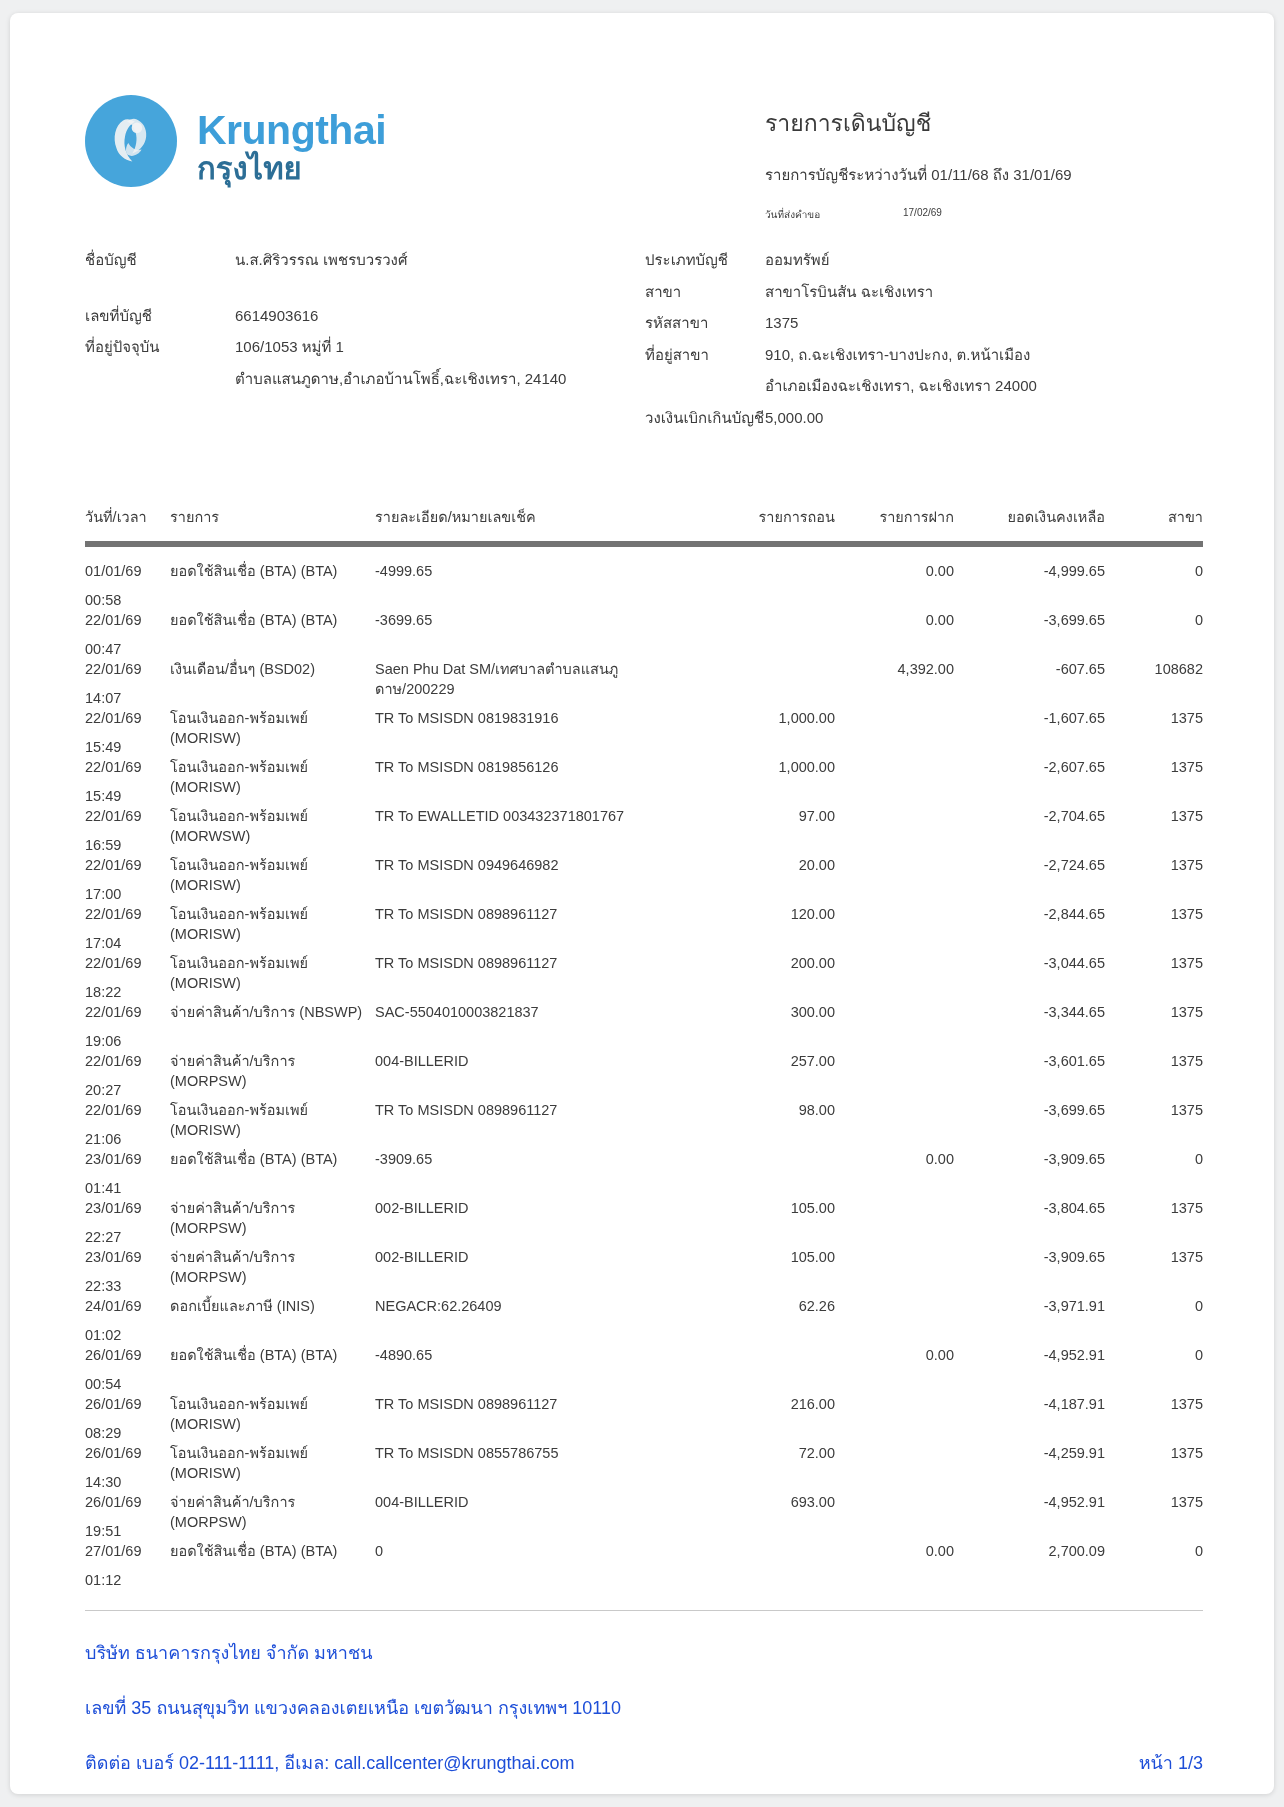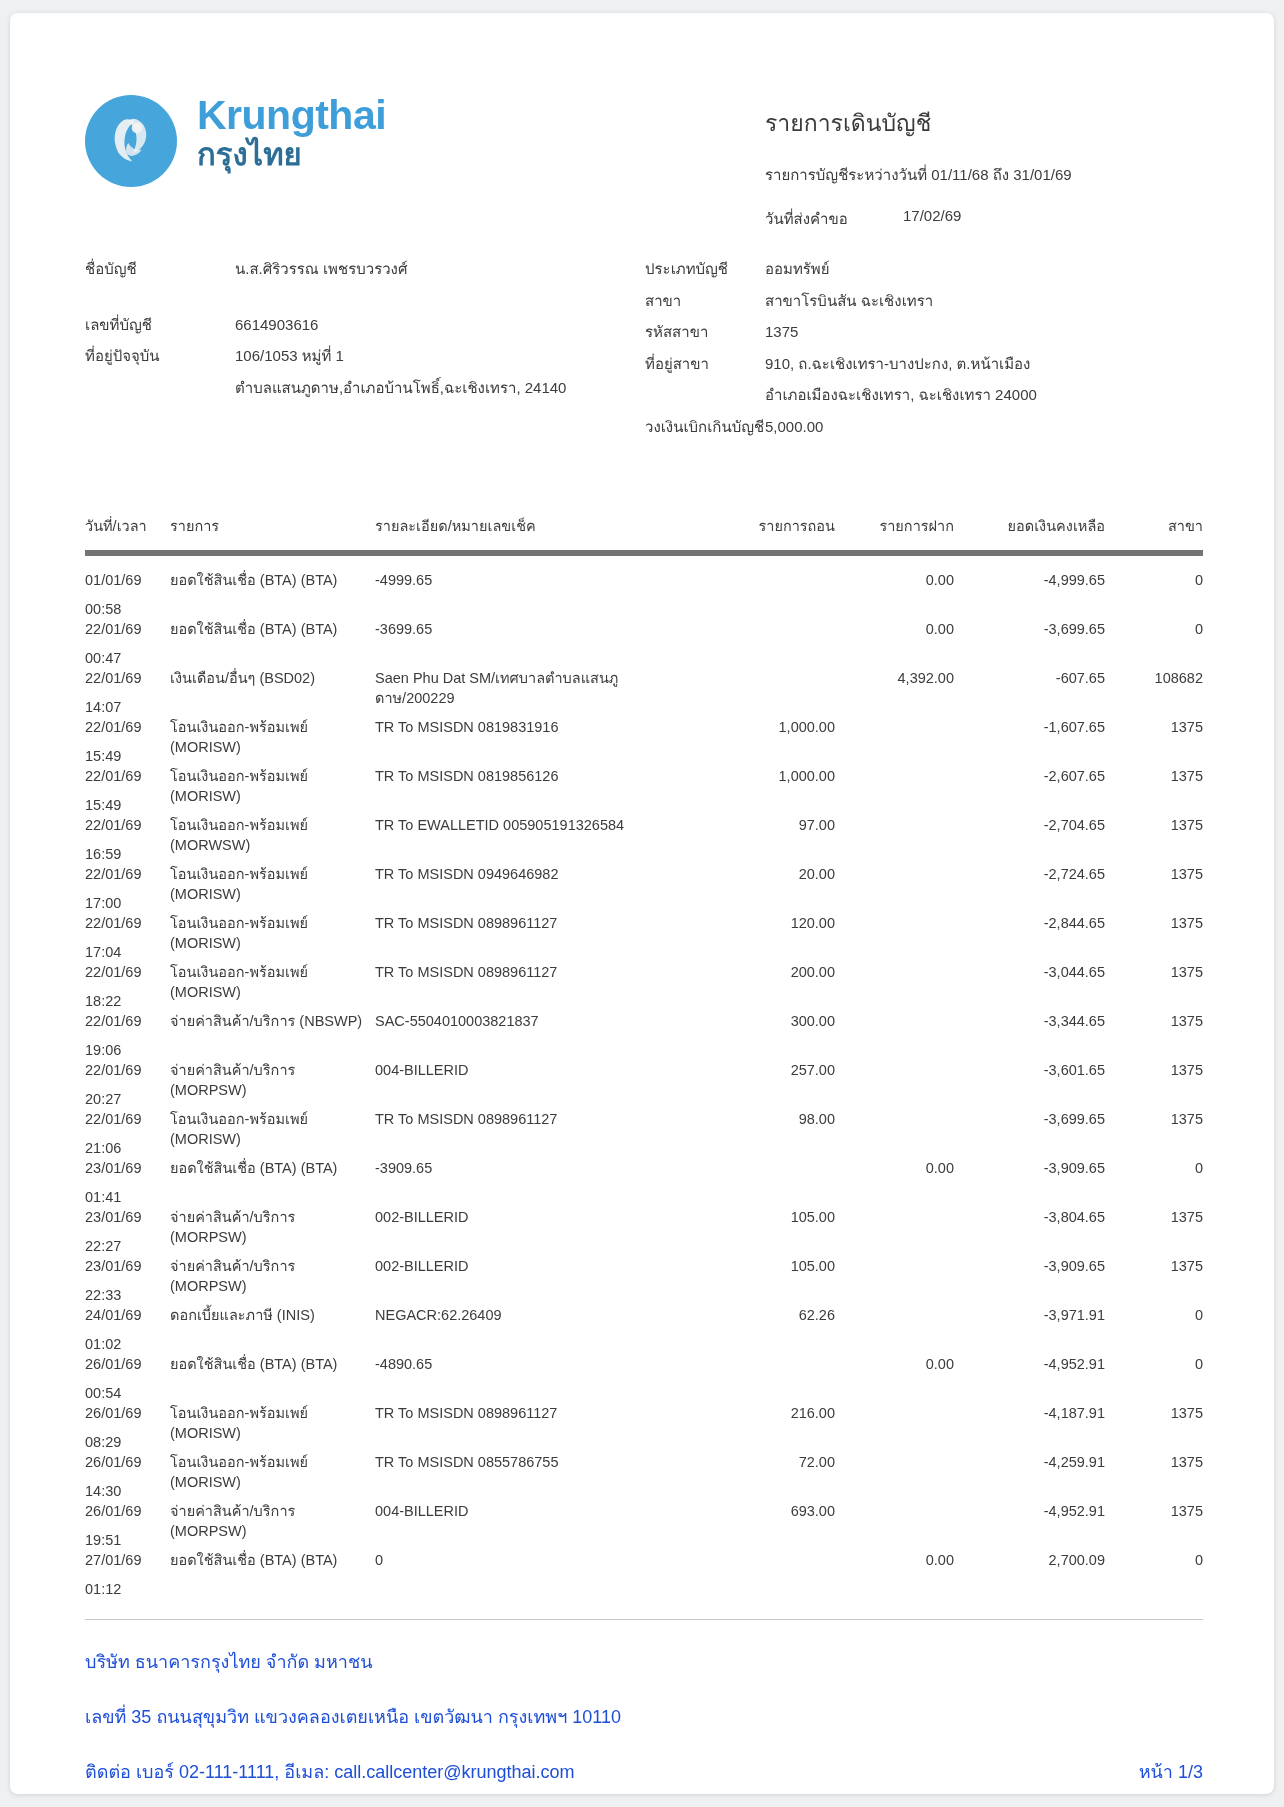--- a/index.html
+++ b/index.html
@@ -15,34 +15,34 @@
     width:1264px; height:1781px;
     background:#ffffff;
     border-radius:8px;
     box-shadow:0 1px 5px rgba(0,0,0,0.13);
     overflow:hidden;
   }
   .content { position:relative; padding:0 71px 0 75px; }
 
   
   .top { display:flex; justify-content:space-between; align-items:flex-start; padding-top:82px; }
-  .logo { display:flex; align-items:flex-start; }
+  .logo { display:flex; align-items:flex-end; }
   .logo-circle {
     width:92px; height:92px; border-radius:50%;
     background:#46a5db; position:relative; flex:0 0 auto;
     display:flex; align-items:center; justify-content:center;
   }
   .logo-texts { margin-left:20px; }
   .logo-en { font-size:41px; font-weight:bold; color:#3d9ed9; line-height:1.02; letter-spacing:-0.5px; }
   .logo-th { font-size:31px; font-weight:bold; color:#2c6e96; line-height:1.15; }
 
   .doc-head { width:438px; padding-top:10px; }
   .doc-title { font-size:23px; margin-bottom:22px; color:#3a3a3a; }
   .doc-period { font-size:15px; margin-bottom:20px; }
-  .doc-req { display:flex; font-size:15px; }
+  .doc-req { display:flex; font-size:10px; }
   .doc-req .lbl { width:138px; }
 
   
   .acct { display:flex; margin-top:22px; font-size:15px; }
   .acct-col-left { width:560px; }
   .acct-col-right { width:558px; }
   .acct-row { display:flex; align-items:flex-start; min-height:31.5px; }
   .acct-row.spacer { min-height:24px; }
   .acct-col-left .lbl { width:150px; flex:0 0 auto; }
   .acct-col-right .lbl { width:120px; flex:0 0 auto; }
@@ -228,21 +228,21 @@
     <div class="cell num bal">-2,607.65</div>
     <div class="cell num br">1375</div>
   </div>
 
   <div class="t-row">
     <div class="cell">
       <div class="date">22/01/69</div>
       <div class="time">16:59</div>
     </div>
     <div class="cell desc">โอนเงินออก-พร้อมเพย์ (MORWSW)</div>
-    <div class="cell detail">TR To EWALLETID 005905191326584</div>
+    <div class="cell detail">TR To EWALLETID 003432371801767</div>
     <div class="cell num wd">97.00</div>
     <div class="cell num dp"></div>
     <div class="cell num bal">-2,704.65</div>
     <div class="cell num br">1375</div>
   </div>
 
   <div class="t-row">
     <div class="cell">
       <div class="date">22/01/69</div>
       <div class="time">17:00</div>

